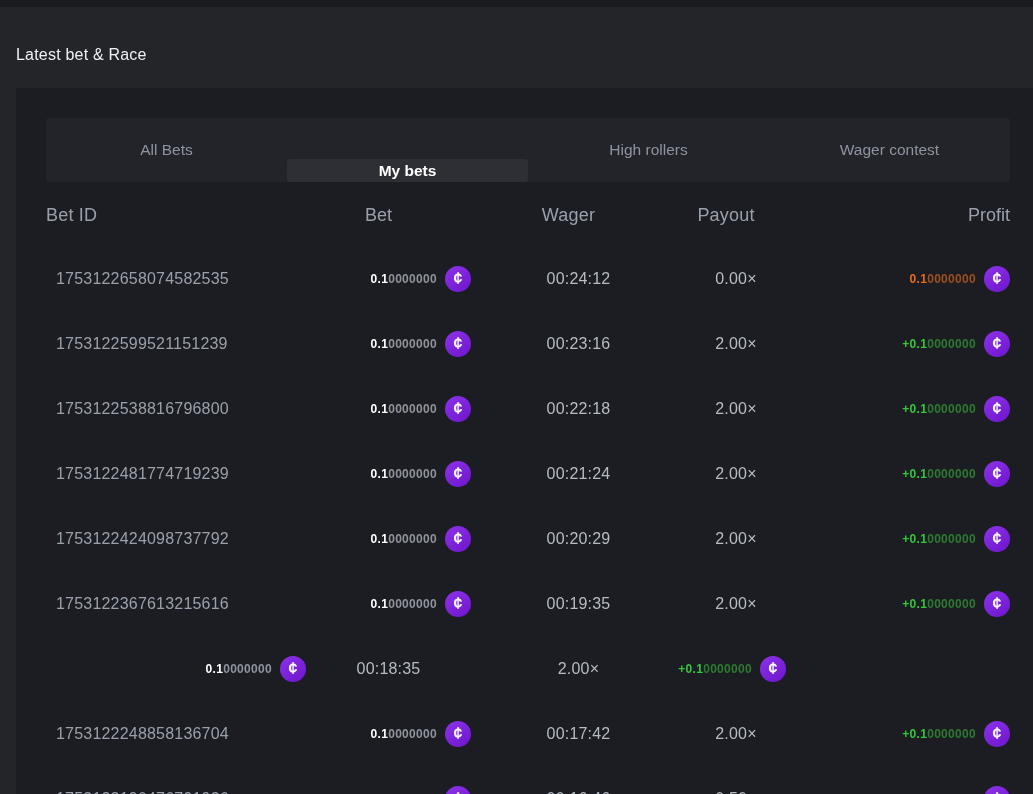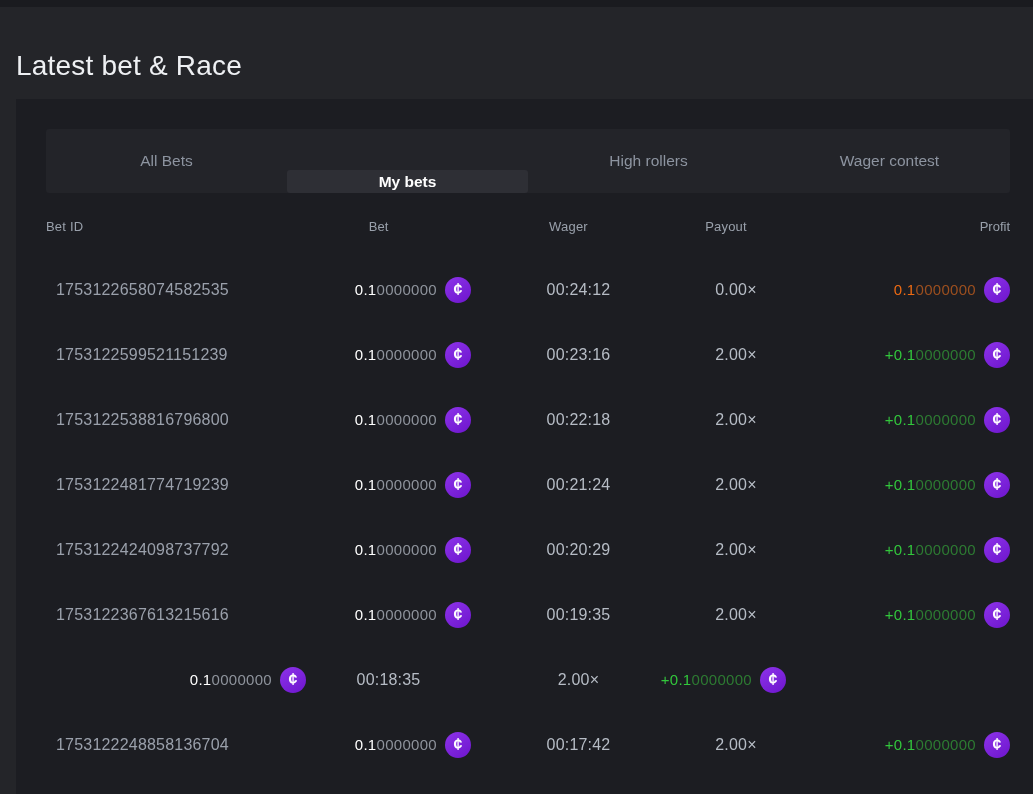--- a/index.html
+++ b/index.html
@@ -4,22 +4,22 @@
 <style>
   * { margin: 0; padding: 0; box-sizing: border-box; }
   html, body {
     width: 1033px; height: 794px;
     overflow: hidden;
     background: #242529;
     font-family: "Liberation Sans", "DejaVu Sans", sans-serif;
   }
   .top-strip { height: 7px; background: #1a1b1f; }
   .page-title {
-    margin: 45px 0 0 16px;
-    font-size: 28px; line-height: 27px;
+    margin: 34px 0 0 16px;
+    font-size: 16px; line-height: 27px;
     font-weight: 500; color: #eef0f3;
     letter-spacing: 0.2px;
   }
   .panel {
     margin: 20px 0 0 16px;
     width: 1017px; height: 707px;
     background: #1c1d22;
     padding: 30px 23px 4px 30px;
     overflow: hidden;
   }
@@ -35,33 +35,33 @@
   }
   .tab.active {
     background: #2e2f35; color: #ffffff; font-weight: 700; margin-top: 41px;
   }
   .grid-row {
     display: grid;
     grid-template-columns: 250px 165px 215px 100px 1fr;
     align-items: center;
   }
   .thead { margin-top: 8px; height: 50px; }
-  .thead .cell { font-size: 13px; color: #99a0ab; }
+  .thead .cell { font-size: 18px; color: #99a0ab; }
   .rows { margin-top: 6px; }
   .trow { height: 65px; cursor: pointer; margin-left: 10px; }
   .cell.c-id     { text-align: left;  }
   .cell.c-bet    { display: flex; justify-content: flex-end; align-items: center; }
   .cell.c-time   { text-align: center; }
   .cell.c-payout { text-align: center; }
   .cell.c-profit { display: flex; justify-content: flex-end; align-items: center; }
   .thead .c-bet, .thead .c-time, .thead .c-payout { text-align: center; display: block; }
   .thead .c-profit { text-align: right; display: block; }
   .c-id   { font-size: 16px; color: #9aa0ab; letter-spacing: 0.2px; }
   .c-time, .c-payout { font-size: 16px; color: #b6bcc5; letter-spacing: 0.2px; }
-  .num { font-size: 15px; font-weight: 400; letter-spacing: 0.3px; }
+  .num { font-size: 12px; font-weight: 700; letter-spacing: 0.3px; }
   .bet-bold  { color: #ffffff; }
   .bet-dim   { color: #8e939c; }
   .trow.win  .p-bold { color: #32c73c; }
   .trow.win  .p-dim  { color: #2d7a32; }
   .trow.loss .p-bold { color: #ed6a13; }
   .trow.loss .p-dim  { color: #9c4f1f; }
   .coin {
     width: 26px; height: 26px; margin-left: 8px;
     border-radius: 50%;
     background: linear-gradient(145deg, #8d33ea, #6d15cc);

